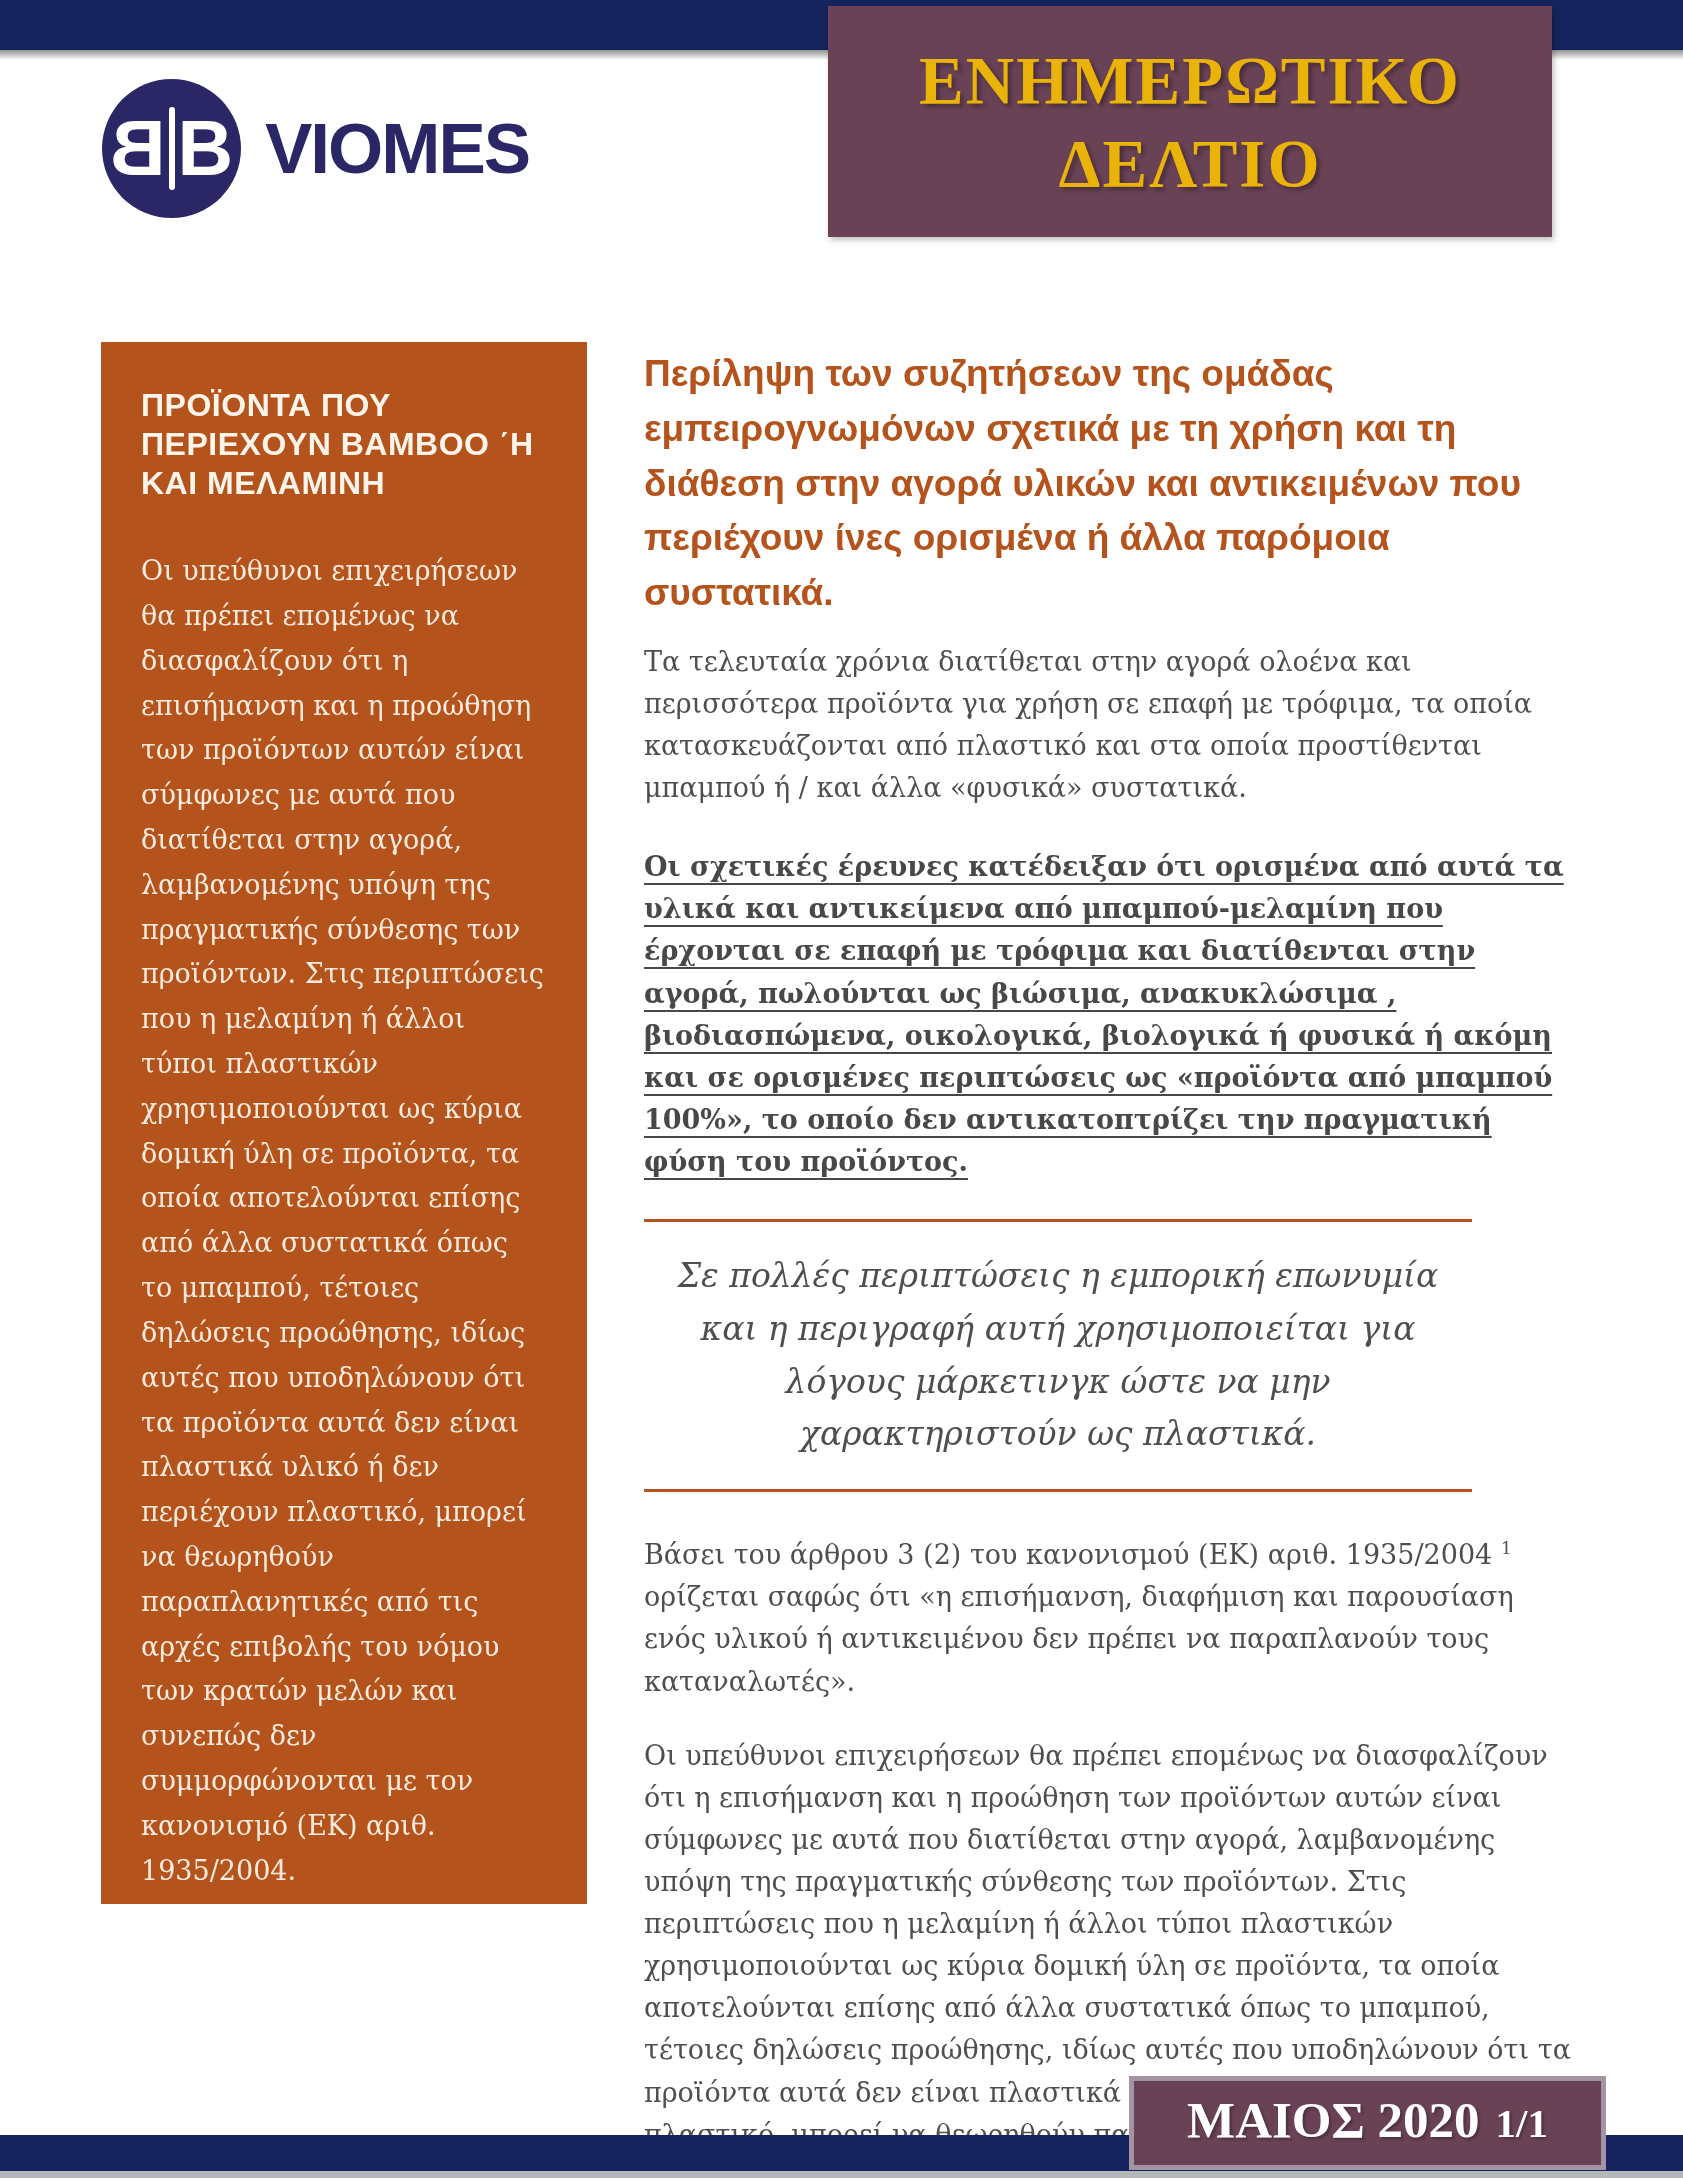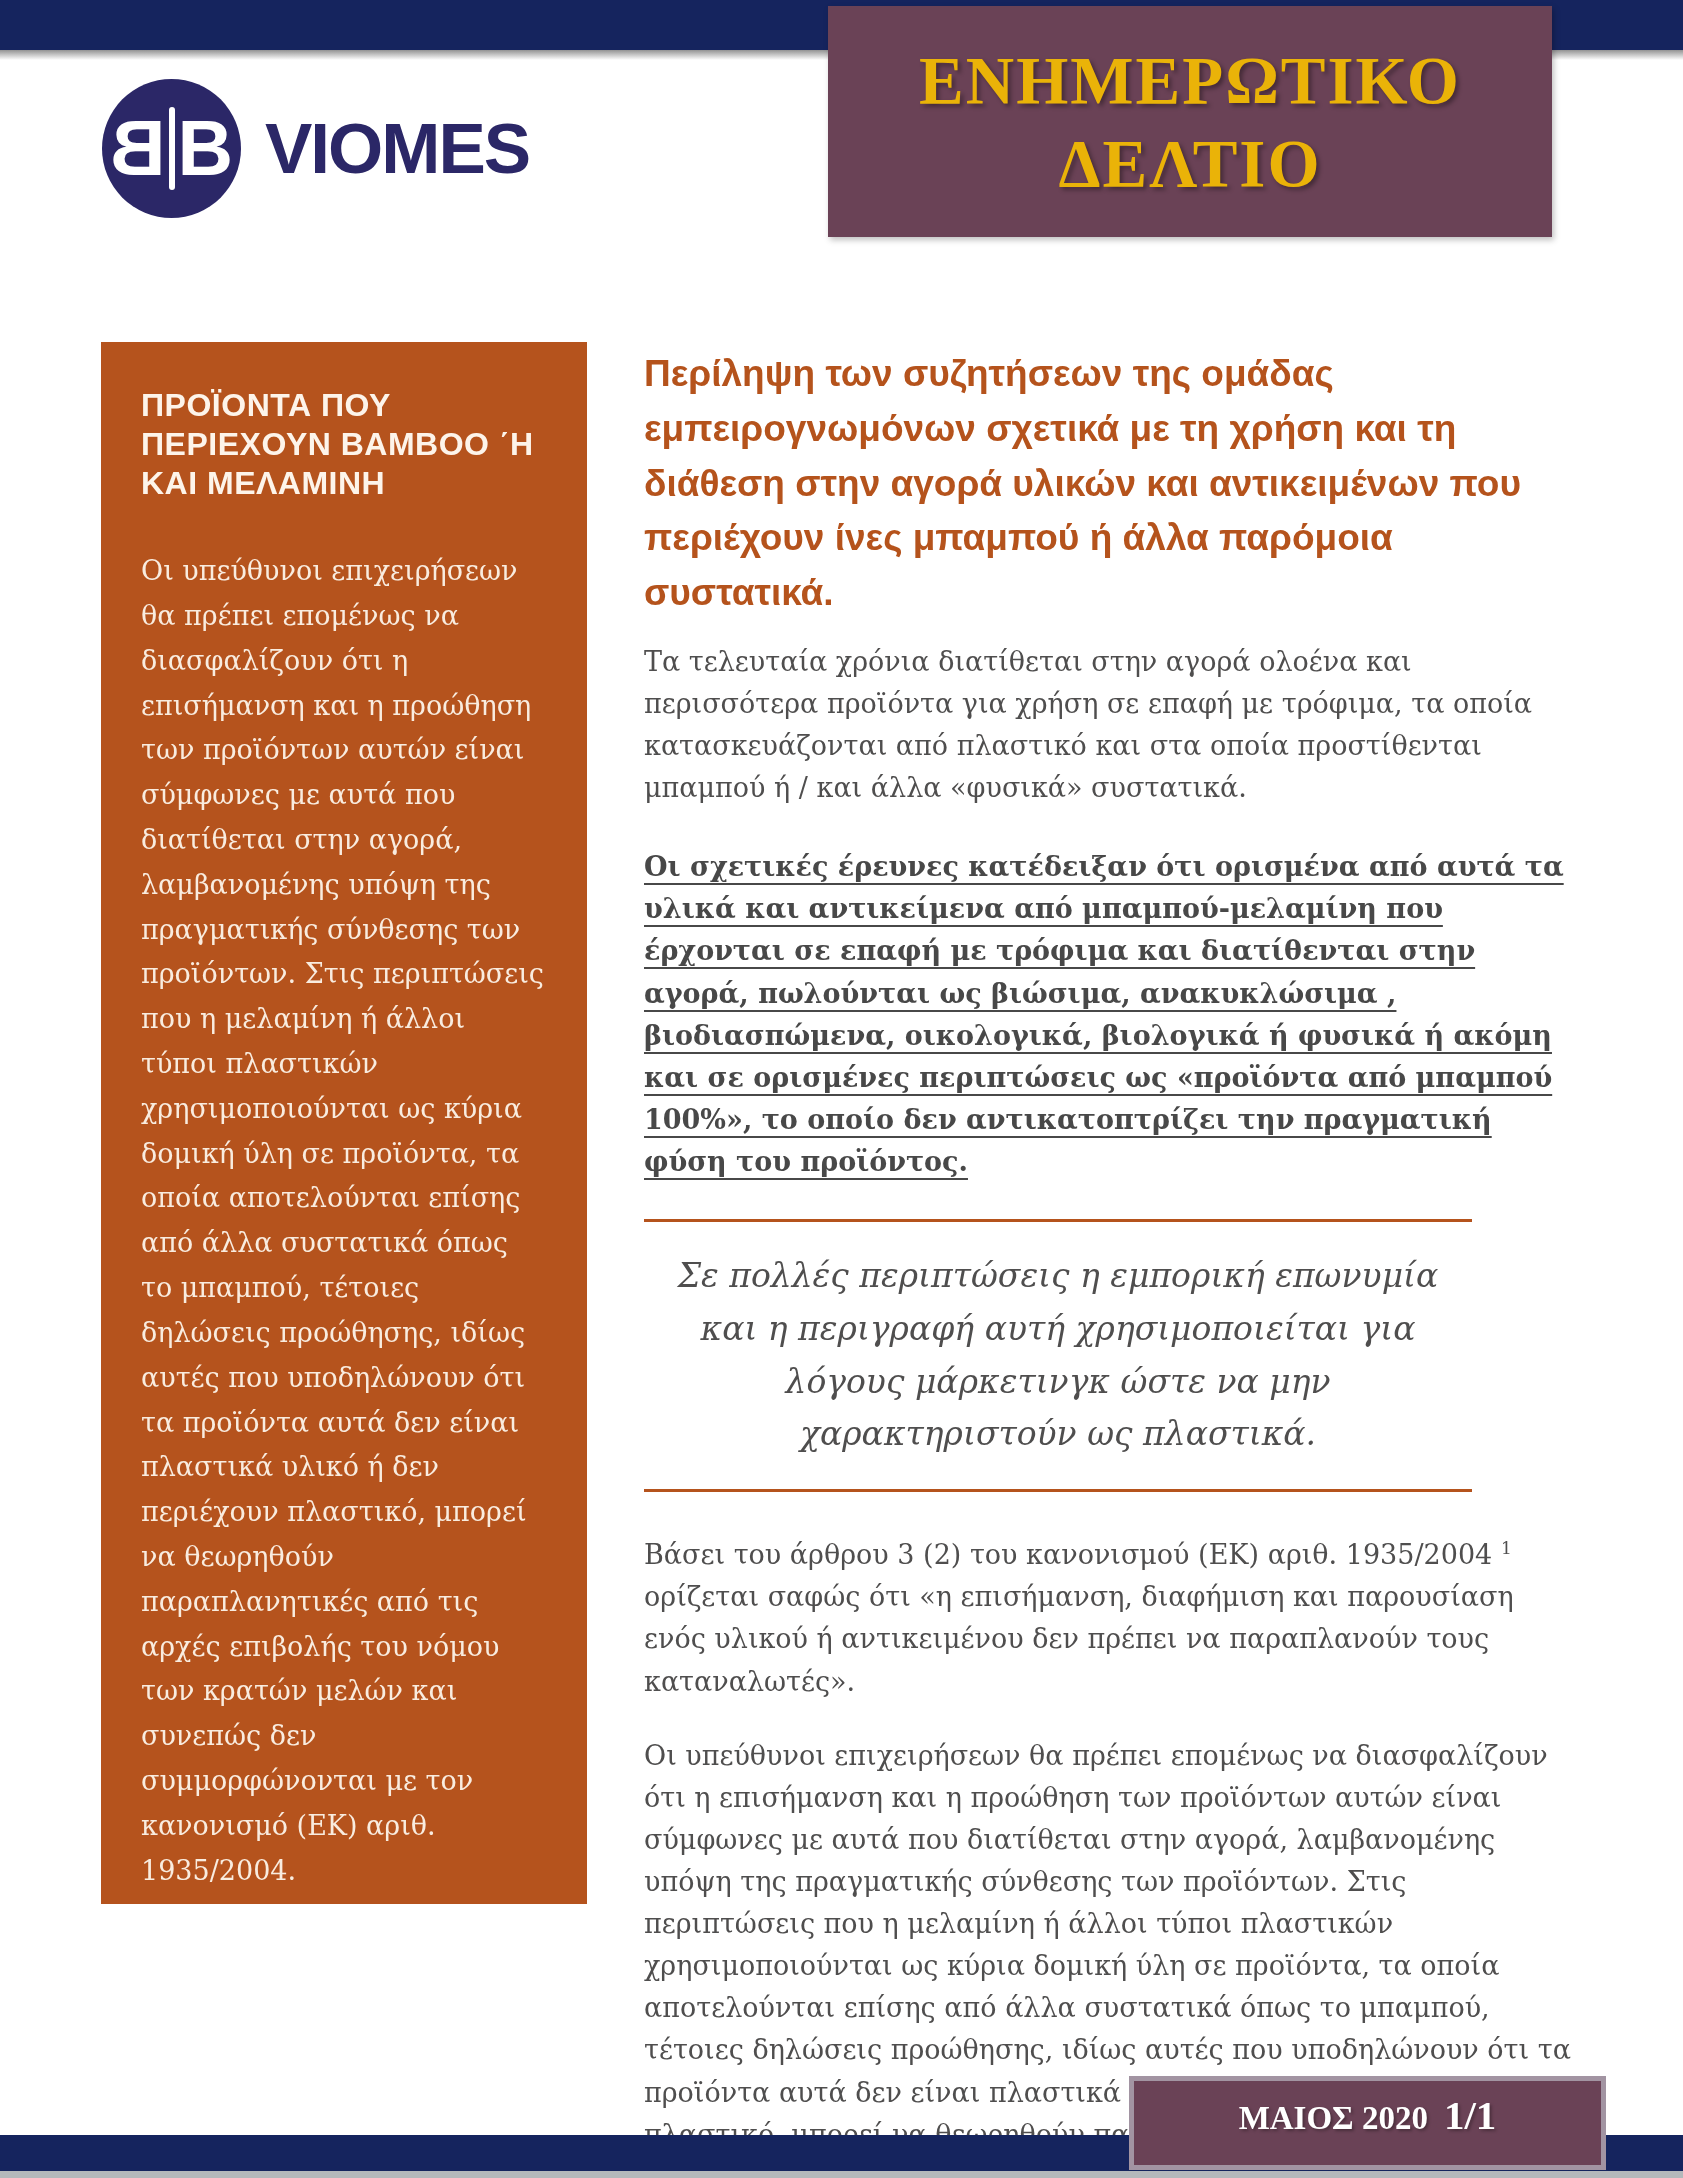--- a/index.html
+++ b/index.html
@@ -152,21 +152,21 @@
     background: #6a4256;
     border: 5px solid #a294a2;
     box-sizing: border-box;
     display: flex; align-items: baseline; justify-content: center;
     gap: 16px;
     z-index: 5;
     padding-top: 14px;
   }
   .issue-date {
     font-family: "Liberation Serif", serif;
-    font-weight: bold; font-size: 33px; line-height: 1;
+    font-weight: bold; font-size: 51px; line-height: 1;
     color: #ffffff;
     text-shadow: 2px 2px 3px rgba(0,0,0,0.3);
   }
   .page-number {
     font-family: "Liberation Serif", serif;
     font-weight: bold; font-size: 41px; line-height: 1;
     color: #ffffff;
     text-shadow: 2px 2px 3px rgba(0,0,0,0.3);
   }
 </style>
@@ -191,21 +191,21 @@
     <div class="title-line">ΕΝΗΜΕΡΩΤΙΚΟ</div>
     <div class="title-line">ΔΕΛΤΙΟ</div>
   </div>
 
   <aside class="sidebar">
     <h2 class="sidebar-heading">ΠΡΟΪΟΝΤΑ ΠΟΥ ΠΕΡΙΕΧΟΥΝ BAMBOO ΄Η ΚΑΙ ΜΕΛΑΜΙΝΗ</h2>
     <p class="sidebar-body">Οι υπεύθυνοι επιχειρήσεων θα πρέπει επομένως να διασφαλίζουν ότι η επισήμανση και η προώθηση των προϊόντων αυτών είναι σύμφωνες με αυτά που διατίθεται στην αγορά, λαμβανομένης υπόψη της πραγματικής σύνθεσης των προϊόντων. Στις περιπτώσεις που η μελαμίνη ή άλλοι τύποι πλαστικών χρησιμοποιούνται ως κύρια δομική ύλη σε προϊόντα, τα οποία αποτελούνται επίσης από άλλα συστατικά όπως το μπαμπού, τέτοιες δηλώσεις προώθησης, ιδίως αυτές που υποδηλώνουν ότι τα προϊόντα αυτά δεν είναι πλαστικά υλικό ή δεν περιέχουν πλαστικό, μπορεί να θεωρηθούν παραπλανητικές από τις αρχές επιβολής του νόμου των κρατών μελών και συνεπώς δεν συμμορφώνονται με τον κανονισμό (ΕΚ) αριθ. 1935/2004.</p>
   </aside>
 
   <main class="main">
-    <h1 class="article-heading">Περίληψη των συζητήσεων της ομάδας εμπειρογνωμόνων σχετικά με τη χρήση και τη διάθεση στην αγορά υλικών και αντικειμένων που περιέχουν ίνες μπαμπού ή άλλα παρόμοια συστατικά.</h1>
+    <h1 class="article-heading">Περίληψη των συζητήσεων της ομάδας εμπειρογνωμόνων σχετικά με τη χρήση και τη διάθεση στην αγορά υλικών και αντικειμένων που περιέχουν ίνες ορισμένα ή άλλα παρόμοια συστατικά.</h1>
 
     <p class="para">Τα τελευταία χρόνια διατίθεται στην αγορά ολοένα και περισσότερα προϊόντα για χρήση σε επαφή με τρόφιμα, τα οποία κατασκευάζονται από πλαστικό και στα οποία προστίθενται μπαμπού ή / και άλλα «φυσικά» συστατικά.</p>
 
 
     <p class="para para-findings">Οι σχετικές έρευνες κατέδειξαν ότι ορισμένα από αυτά τα υλικά και αντικείμενα από μπαμπού-μελαμίνη που έρχονται σε επαφή με τρόφιμα και διατίθενται στην αγορά, πωλούνται ως βιώσιμα, ανακυκλώσιμα , βιοδιασπώμενα, οικολογικά, βιολογικά ή φυσικά ή ακόμη και σε ορισμένες περιπτώσεις ως «προϊόντα από μπαμπού 100%», το οποίο δεν αντικατοπτρίζει την πραγματική φύση του προϊόντος.</p>
 
     <div class="rule"></div>
 
     <p class="pull-quote">Σε πολλές περιπτώσεις η εμπορική επωνυμία και η περιγραφή αυτή χρησιμοποιείται για λόγους μάρκετινγκ ώστε να μην χαρακτηριστούν ως πλαστικά.</p>
 

